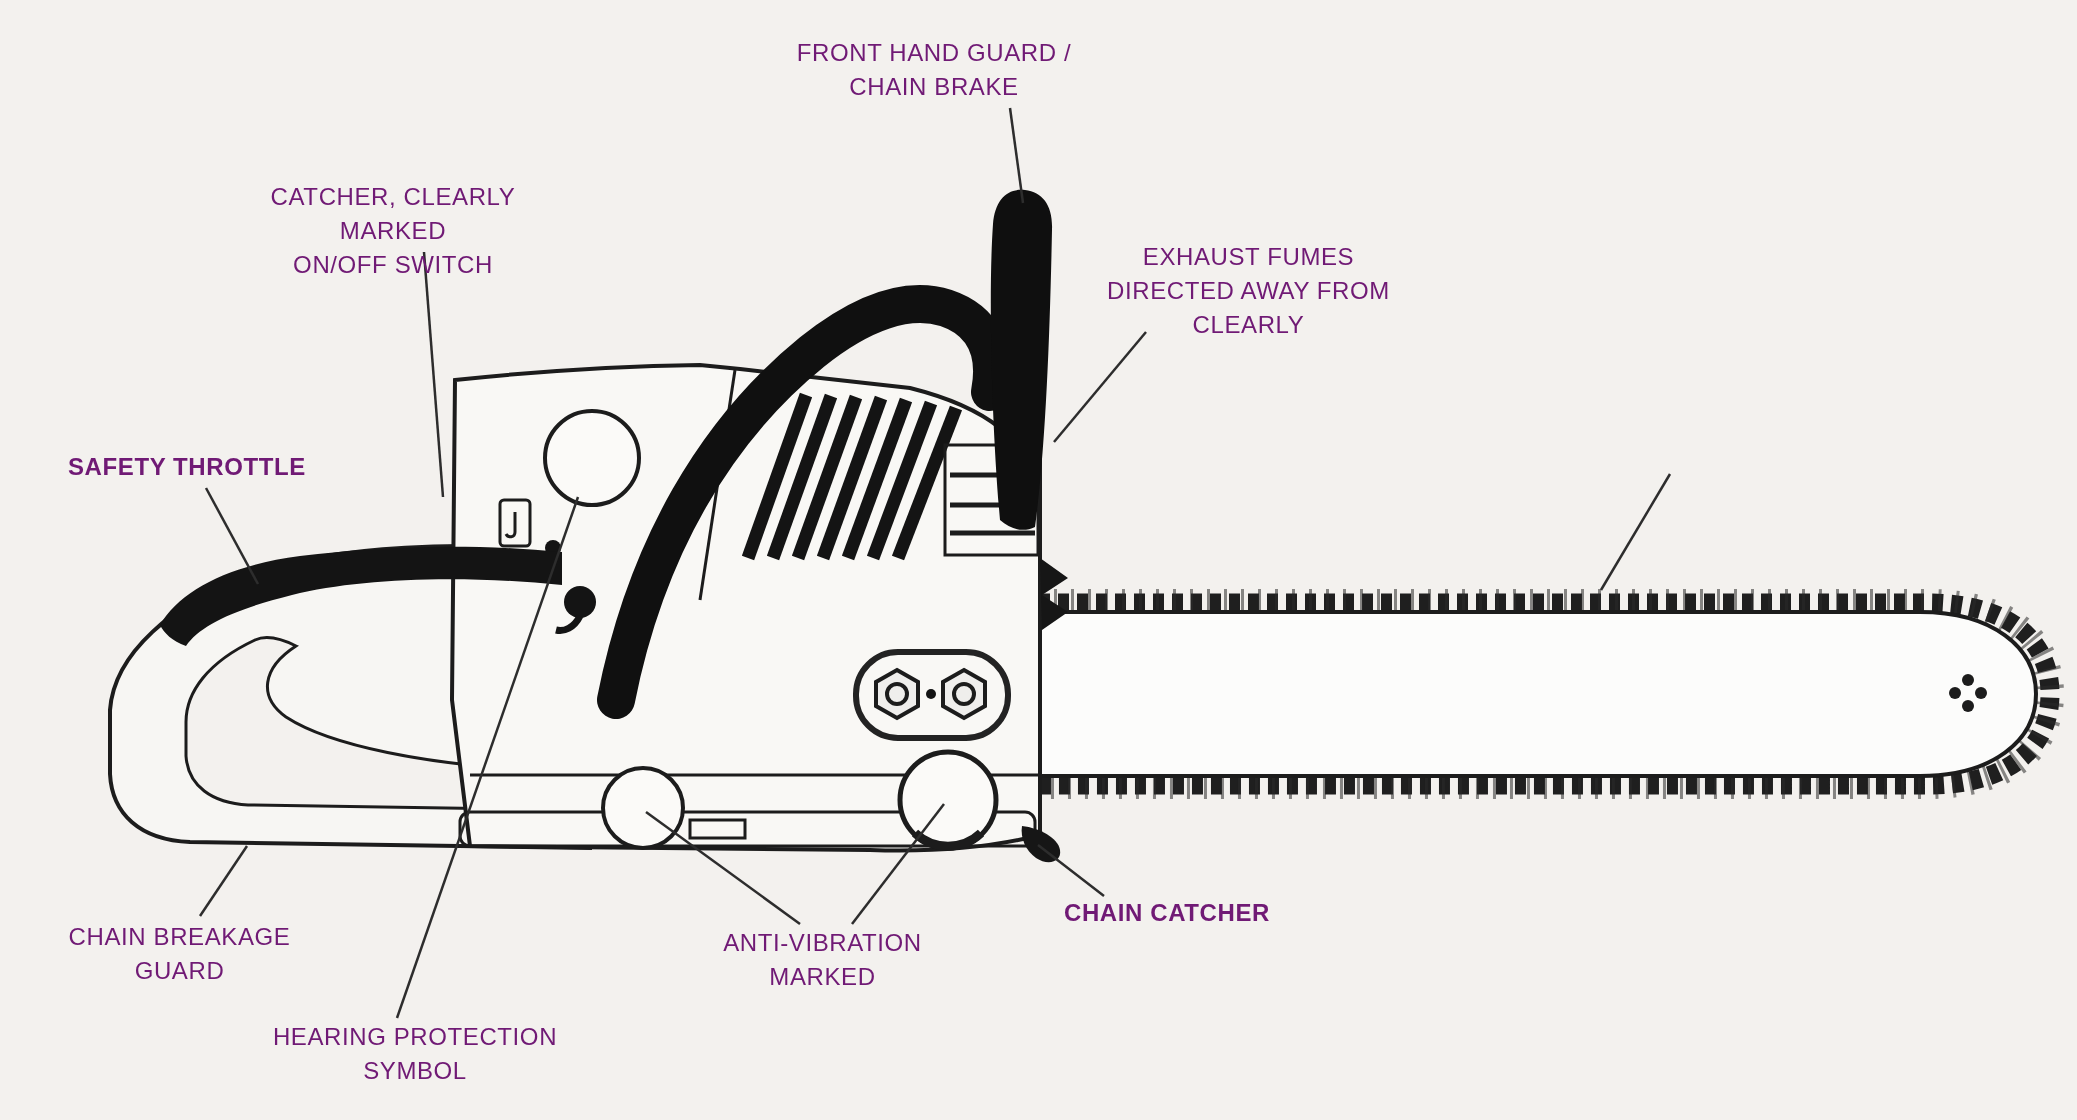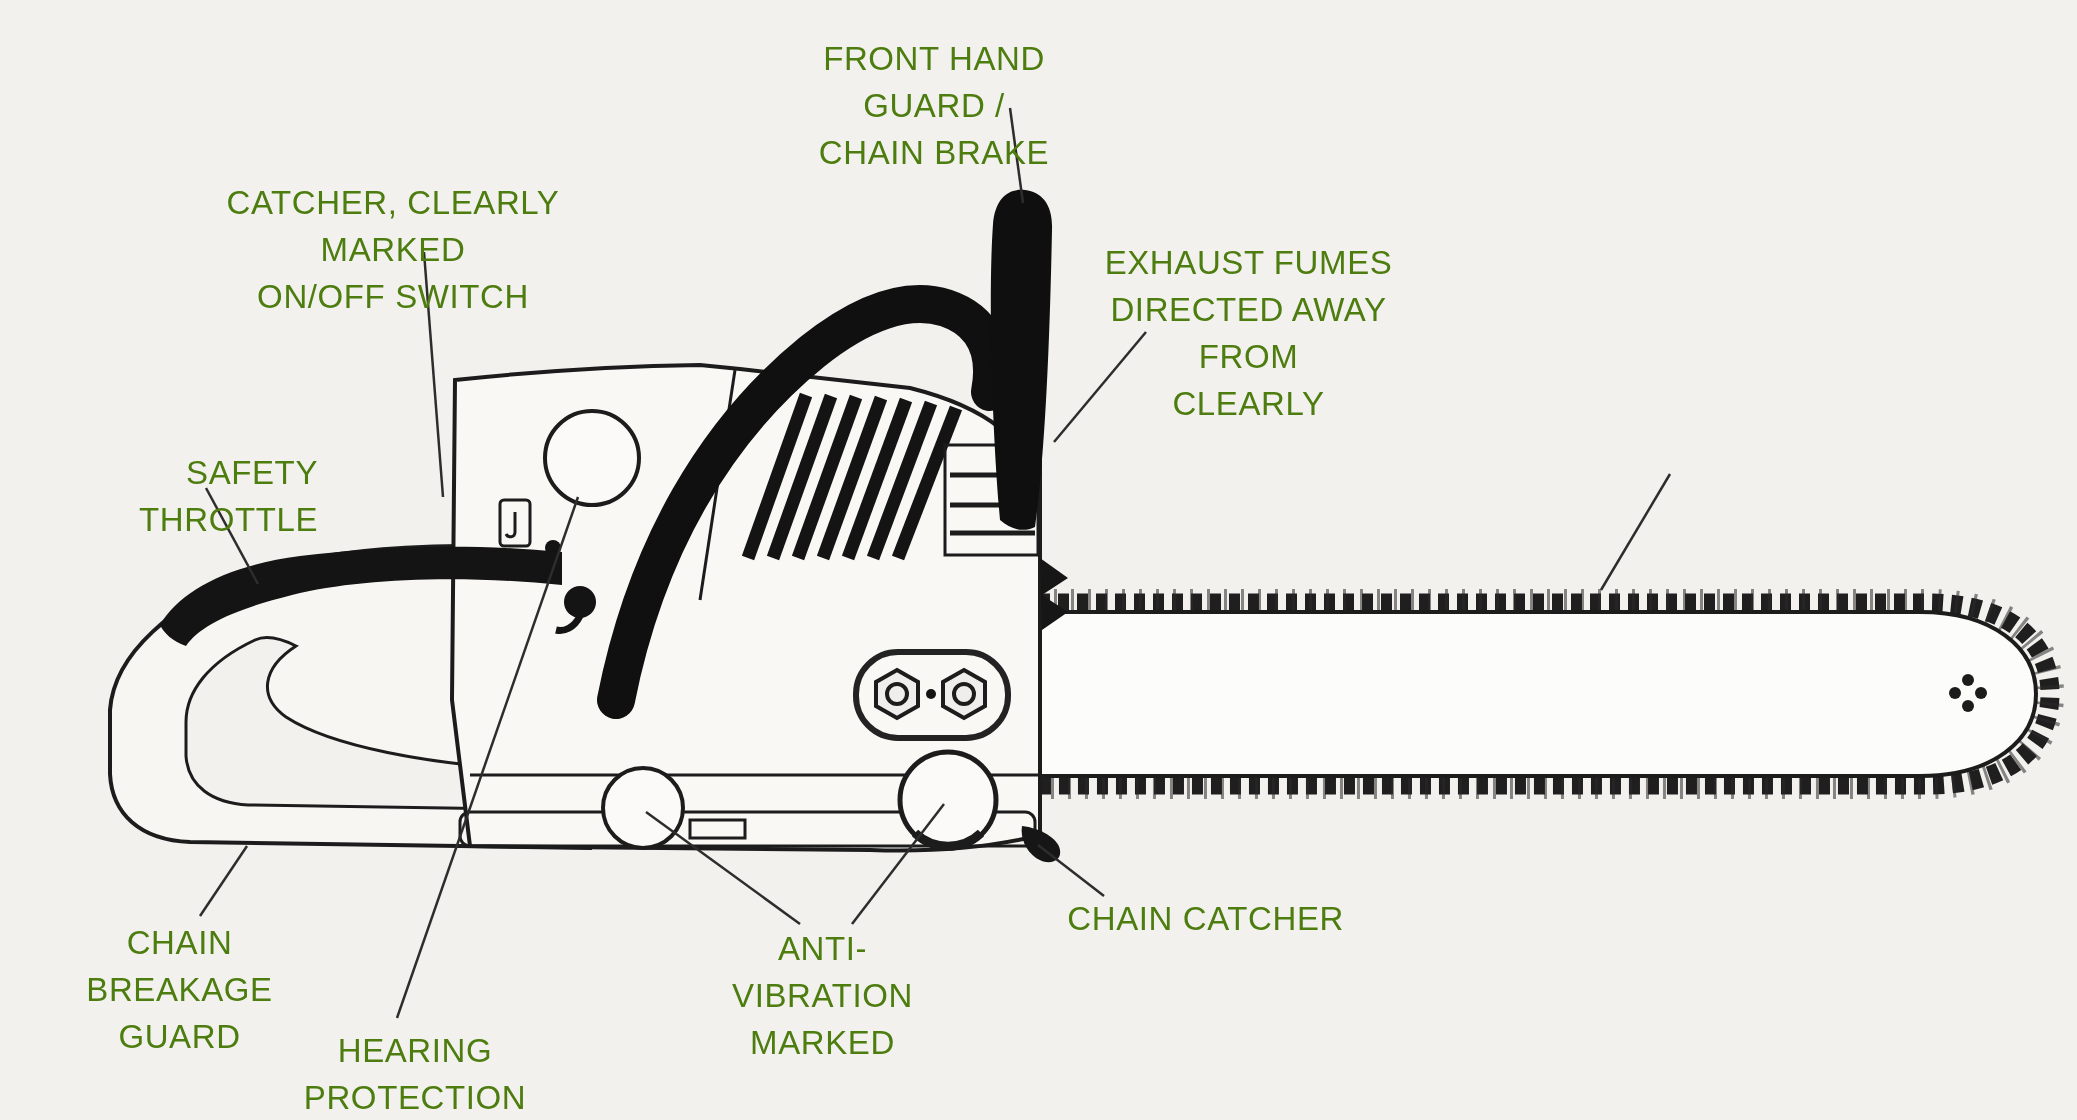--- a/index.html
+++ b/index.html
@@ -6,36 +6,36 @@
   .stage{
     position:relative;
     width:2077px;height:1120px;
     background:#f3f1ee;
     overflow:hidden;
     font-family:"Liberation Sans", sans-serif;
   }
   .drawing{position:absolute;inset:0;}
   .diagram-label{
     position:absolute;
-    color:#4d7c0f;
-    font-size:33px;
+    color:#701a75;
+    font-size:24px;
     letter-spacing:.6px;
     line-height:1.42;
     white-space:pre-line;
     text-align:center;
     user-select:none;
   }
-  .align-left{text-align:right;}
+  .align-left{text-align:left;font-weight:bold;}
   .lbl-front-hand-guard {left:774px;  top:36px;   width:320px;}
   .lbl-on-off-switch    {left:218px;  top:180px;  width:350px;}
   .lbl-exhaust          {left:1096px; top:240px;  width:305px;}
   .lbl-safety-throttle  {left:68px;   top:450px;  width:250px;}
   .lbl-safety-chain     {left:1455px; top:406px;  width:460px;}
   .lbl-chain-breakage   {left:52px;   top:920px;  width:255px;}
-  .lbl-hearing          {left:255px;  top:1020px; width:320px;margin-top:8px;}
+  .lbl-hearing          {left:255px;  top:1020px; width:320px;}
   .lbl-anti-vibration   {left:695px;  top:926px;  width:255px;}
   .lbl-chain-catcher    {left:1064px; top:896px;  width:280px;}
 </style>
 </head>
 <body>
 
 <div class="stage">
 
   <svg class="drawing" viewBox="0 0 2077 1120">
 

